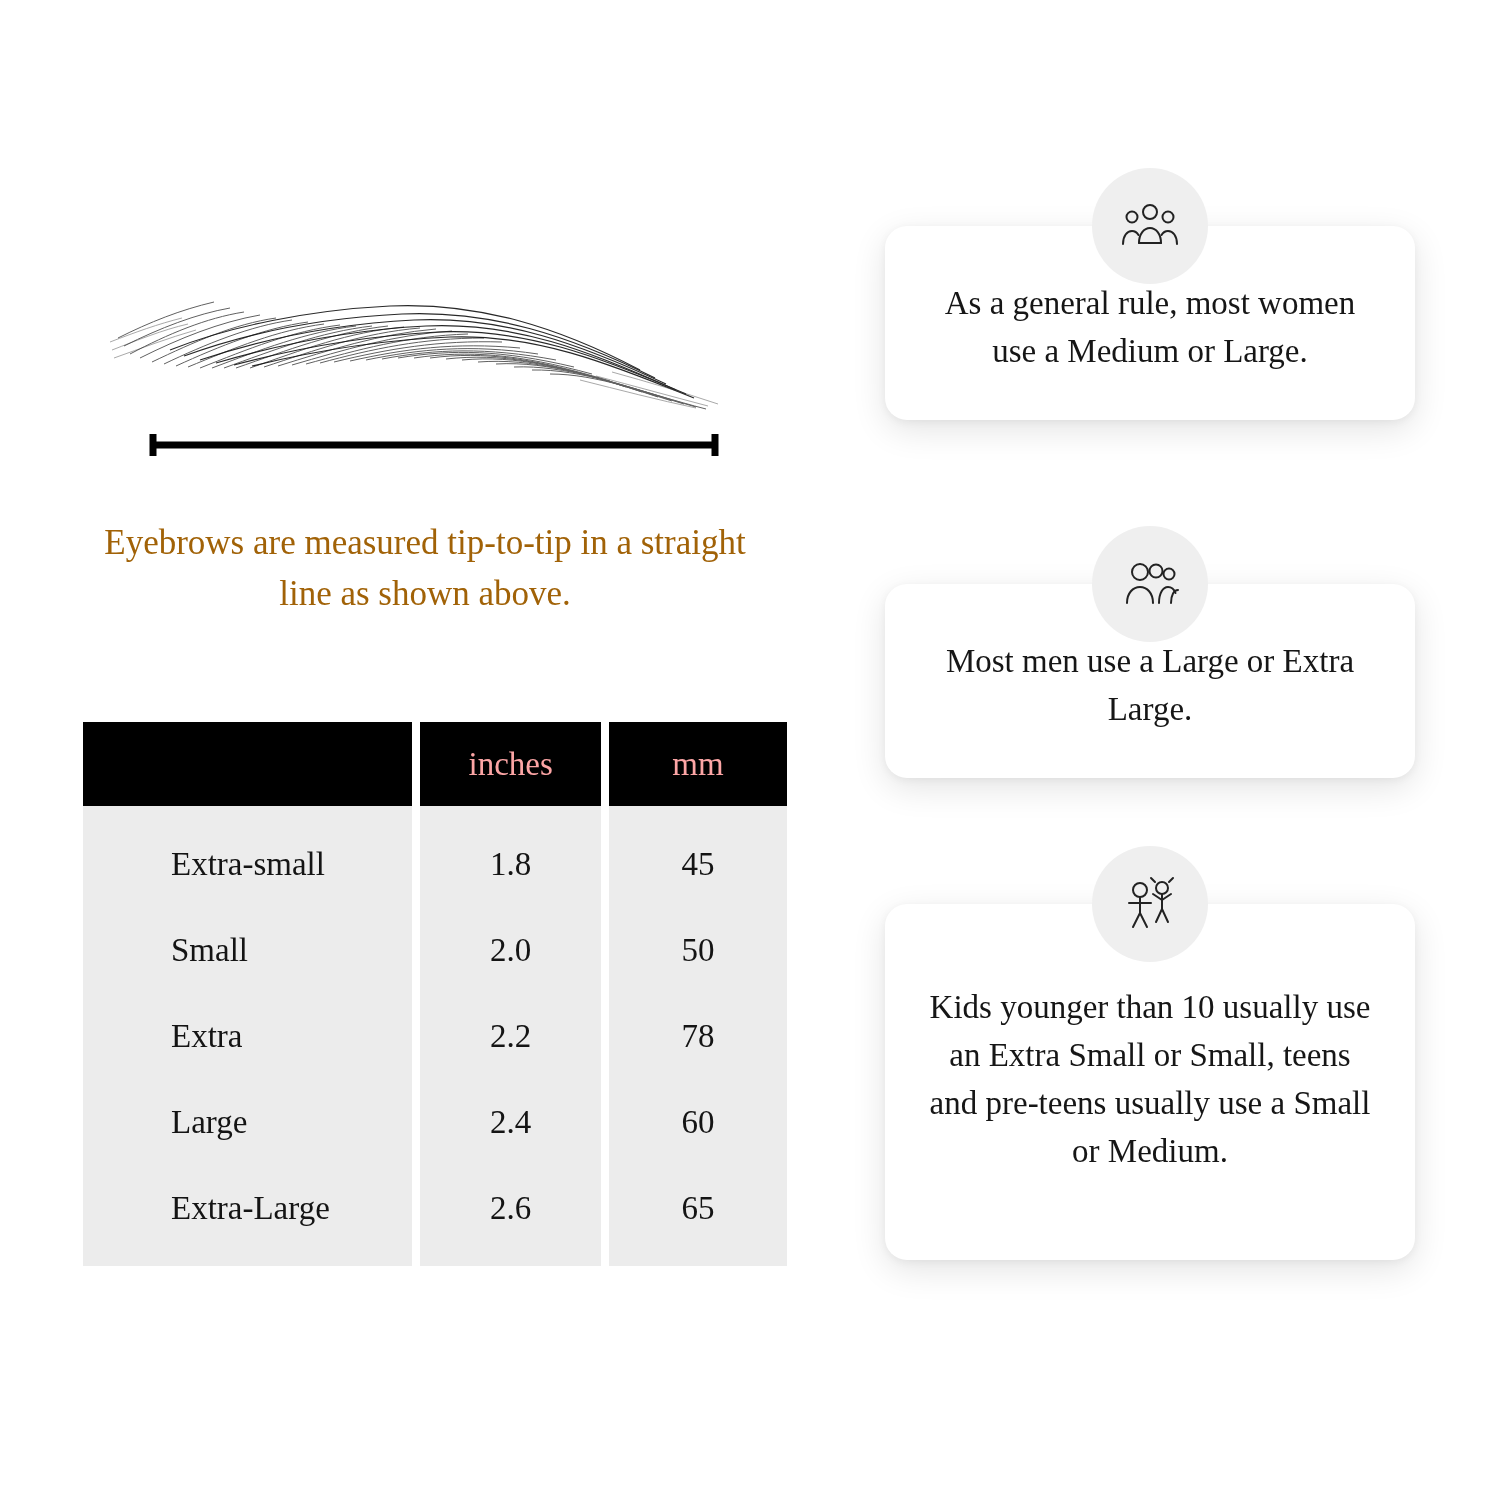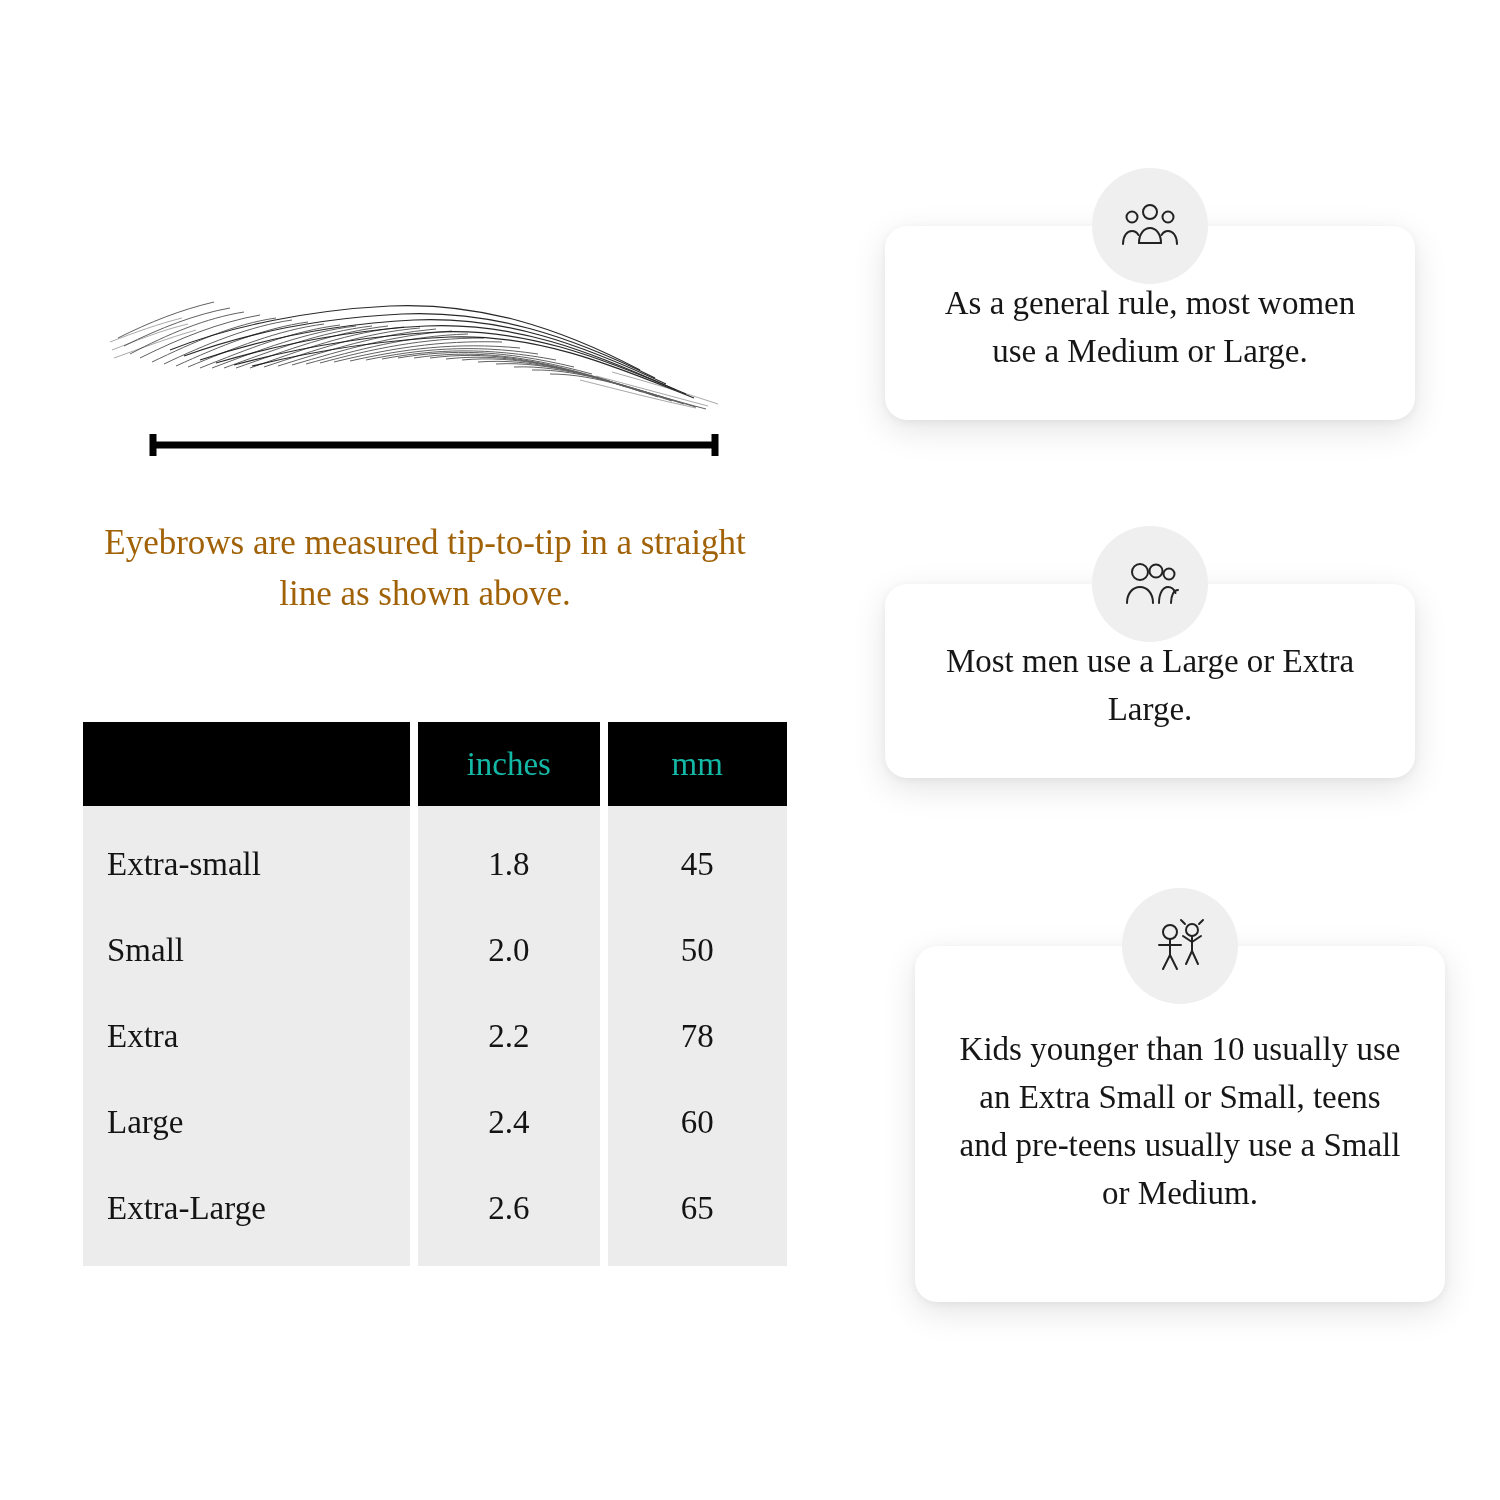--- a/index.html
+++ b/index.html
@@ -61,40 +61,40 @@
   .size-table {
     position: absolute;
     left: 75px;
     top: 722px;
     width: 720px;
     border-collapse: separate;
     border-spacing: 8px 0;
   }
   .size-table th {
     background: #000000;
-    color: #14b8a6;
+    color: #fca5a5;
     font-weight: normal;
     font-size: 33px;
     height: 82px;
     vertical-align: middle;
   }
   .size-table th.blank-head { width: 340px; }
   .size-table th.col-in { width: 186px; }
   .size-table th.col-mm { width: 186px; }
 
   .size-table td {
     background: #ececec;
     font-size: 33px;
     height: 84px;
     vertical-align: middle;
     color: #141414;
   }
   .size-table td.label {
     text-align: left;
-    padding-left: 24px;
+    padding-left: 88px;
   }
   .size-table td.num { text-align: center; }
 
   .size-table tbody tr:first-child td { padding-top: 16px; }
   .size-table tbody tr:last-child  td { padding-bottom: 16px; }
 
   
   .right-col {
     width: 670px;
     position: relative;
@@ -127,21 +127,21 @@
     border-radius: 50%;
     background: #efefef;
     display: flex;
     align-items: center;
     justify-content: center;
   }
   .icon-bubble svg { display:block; }
 
   #card-women { top: 226px; height: 194px; }
   #card-men   { top: 584px; height: 194px; }
-  #card-kids  { top: 946px; height: 356px; padding-top: 80px; margin-left: 30px; }
+  #card-kids  { top: 904px; height: 356px; padding-top: 80px; }
 </style>
 </head>
 <body>
 
 <div class="page">
 
   <div class="left-col">
 
     <div class="brow-art">
       <svg viewBox="0 0 640 180" xmlns="http://www.w3.org/2000/svg">

